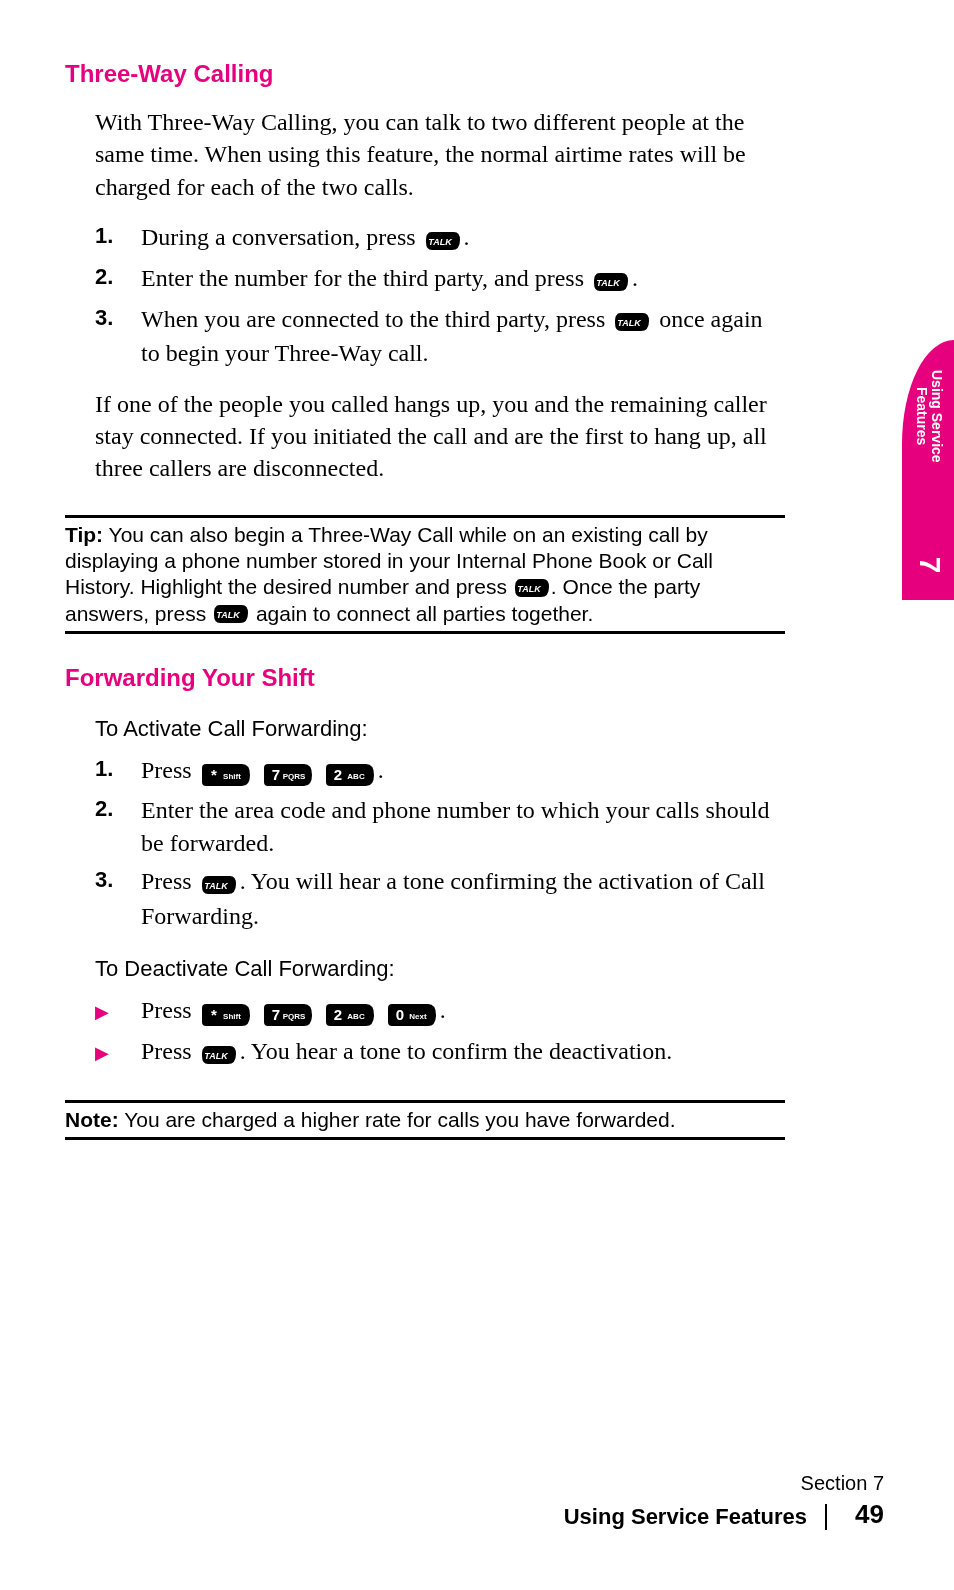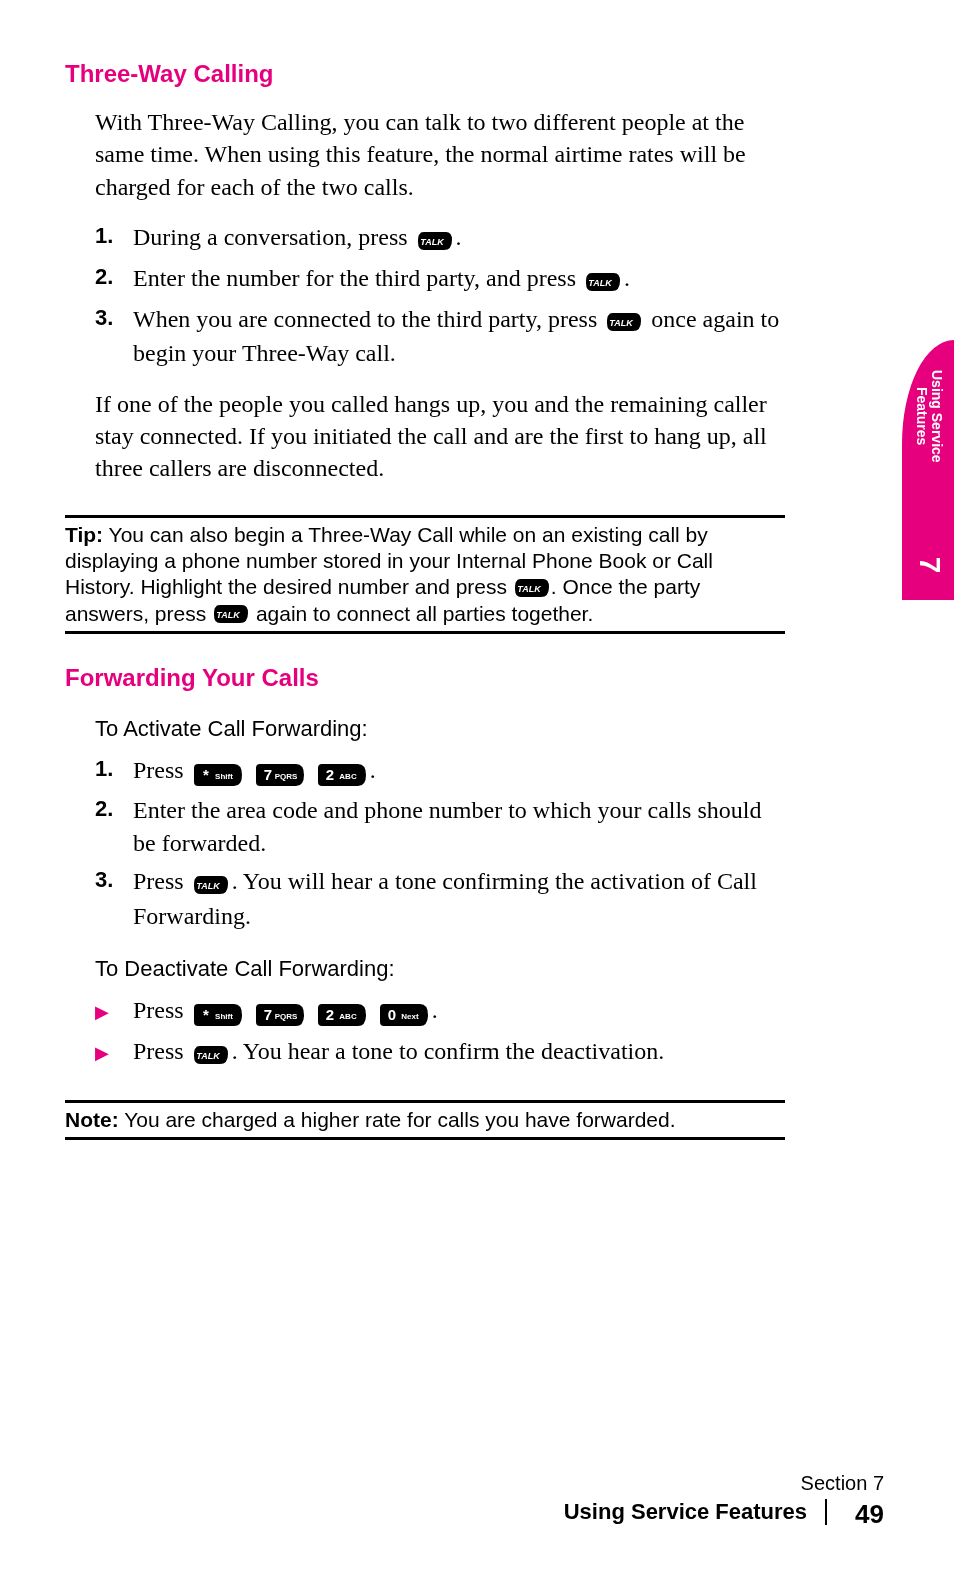--- a/index.html
+++ b/index.html
@@ -33,21 +33,21 @@
   }
   .ol { margin-left: 30px; margin-bottom: 18px; }
   .ol-item { display: flex; margin-bottom: 6px; line-height: 1.35; }
   .ol-num {
     font-family: Arial, Helvetica, sans-serif;
     font-weight: bold;
     font-size: 22px;
     width: 38px;
     flex-shrink: 0;
   }
-  .ol-text { font-size: 24px; font-family: Georgia, serif; }
+  .ol-text { font-size: 24px; font-family: Georgia, serif; margin-left: 8px; }
   .subhead-bold {
     font-family: Arial, Helvetica, sans-serif;
     font-weight: normal;
     font-size: 22px;
     margin-left: 30px;
     margin-bottom: 12px;
     margin-top: 24px;
   }
   .rule-box {
     border-top: 3px solid #000;
@@ -107,21 +107,21 @@
   .footer {
     position: absolute;
     right: 70px;
     bottom: 60px;
     text-align: right;
     font-family: Arial, Helvetica, sans-serif;
   }
   .footer-section { font-size: 20px; }
   .footer-title { font-size: 22px; font-weight: bold; display: inline-block; padding-right: 18px; border-right: 2px solid #000; }
   .footer-page { font-size: 26px; font-weight: bold; padding-left: 28px; }
-  .footer-row { display: flex; align-items: flex-start; justify-content: flex-end; margin-top: 4px; }
+  .footer-row { display: flex; align-items: flex-end; justify-content: flex-end; margin-top: 4px; }
 </style>
 </head>
 <body>
 
 <div class="tab">
   <div class="tab-text">
     <span>Using Service</span><br><span>Features</span>
   </div>
   <div class="tab-num">7</div>
 </div>
@@ -160,21 +160,21 @@
   <div class="rule-box">
     <span class="bold">Tip:</span><span> You can also begin a Three-Way Call while on an existing call by displaying a phone number stored in your Internal Phone Book or Call History. Highlight the desired number and press </span><span id="tipkey1"><svg class="key" width="34" height="20" viewBox="0 0 34 20">
           <path d="M2 2 Q2 0 6 0 L28 0 Q34 0 34 8 Q34 18 26 18 L6 18 Q0 18 0 10 Q0 2 2 2 Z" fill="#000"></path>
           <text x="14" y="13" font-family="Arial" font-size="9" font-weight="bold" font-style="italic" fill="#fff" text-anchor="middle">TALK</text>
         </svg></span><span>. Once the party answers, press </span><span id="tipkey2"><svg class="key" width="34" height="20" viewBox="0 0 34 20">
           <path d="M2 2 Q2 0 6 0 L28 0 Q34 0 34 8 Q34 18 26 18 L6 18 Q0 18 0 10 Q0 2 2 2 Z" fill="#000"></path>
           <text x="14" y="13" font-family="Arial" font-size="9" font-weight="bold" font-style="italic" fill="#fff" text-anchor="middle">TALK</text>
         </svg></span><span> again to connect all parties together.</span>
   </div>
 
-  <div class="heading-magenta">Forwarding Your Calls</div>
+  <div class="heading-magenta">Forwarding Your Shift</div>
 
   <div class="subhead-bold">To Activate Call Forwarding:</div>
   <div class="ol" id="s2steps">
       <div class="ol-item">
         <span class="ol-num">1.</span>
         <span class="ol-text">Press <span class="key"><svg class="key" width="48" height="22" viewBox="0 0 48 22">
               <path d="M4 0 L40 0 Q48 0 48 11 Q48 22 40 22 L4 22 Q0 22 0 18 L0 4 Q0 0 4 0 Z" fill="#000"></path>
               <text x="12" y="16" font-family="Arial" font-size="15" font-weight="bold" fill="#fff" text-anchor="middle">*</text>
               <text x="30" y="15" font-family="Arial" font-size="8" font-weight="bold" fill="#fff" text-anchor="middle">Shift</text>
             </svg></span> <span class="key"><svg class="key" width="48" height="22" viewBox="0 0 48 22">

